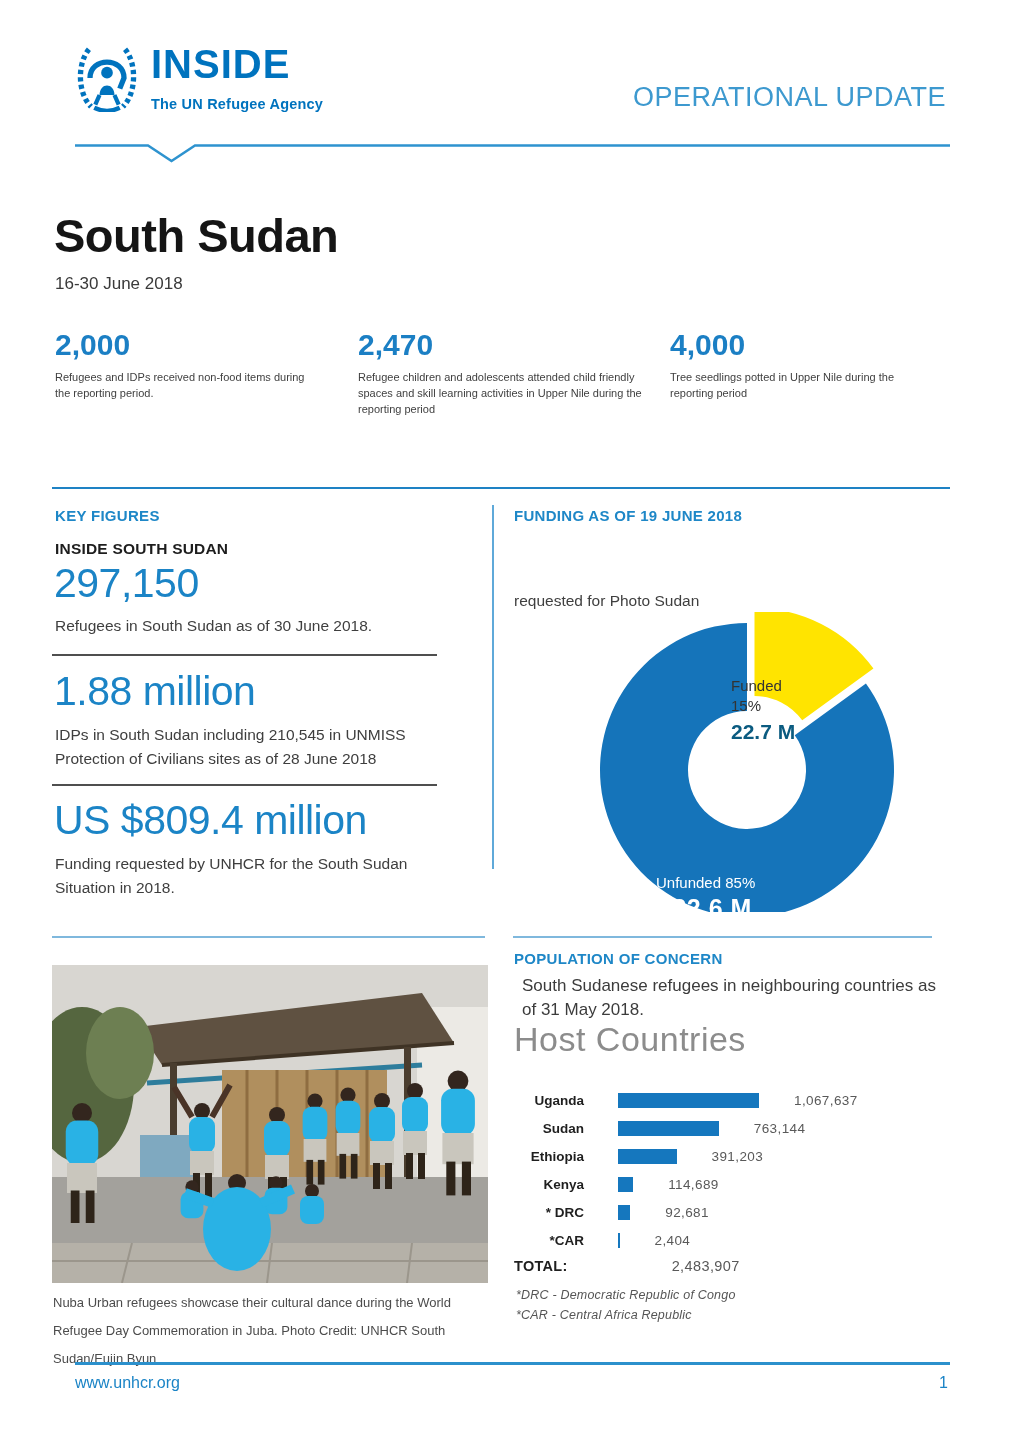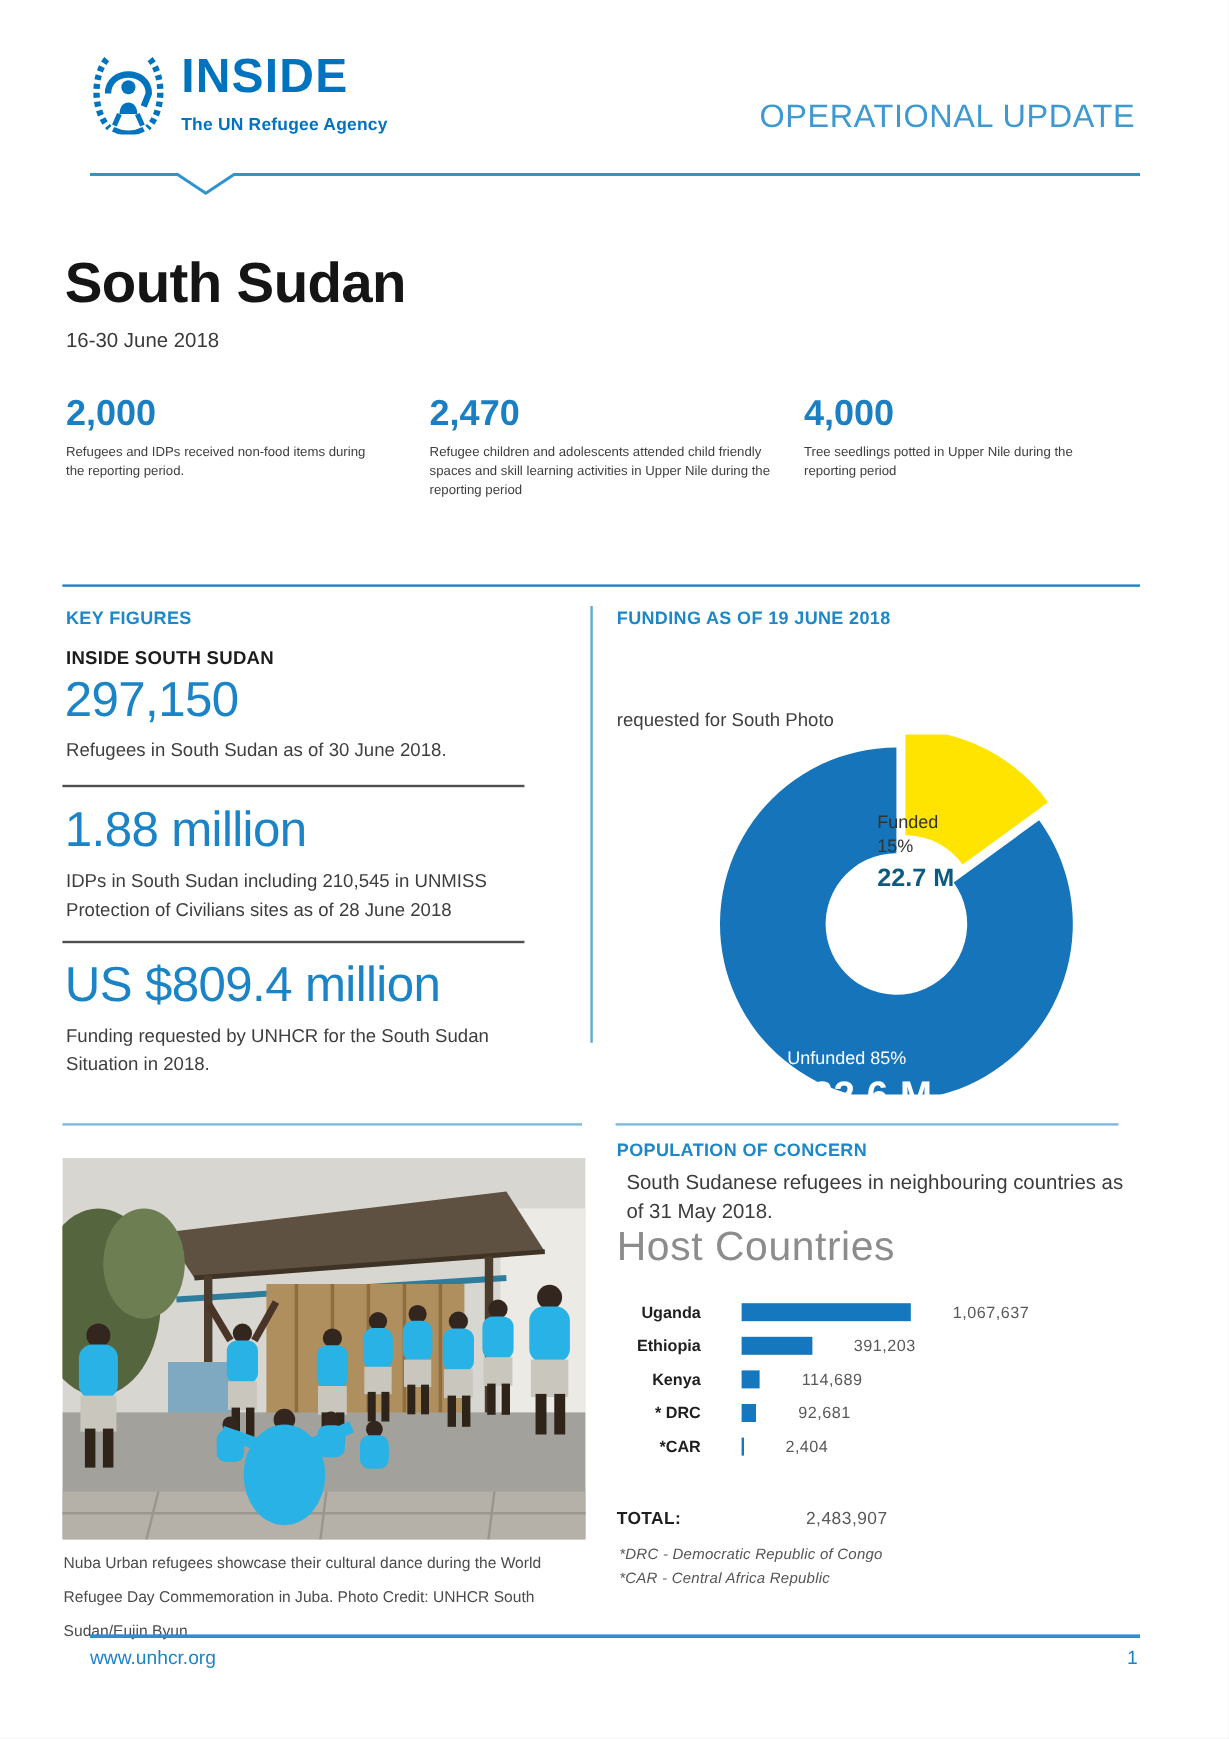--- a/index.html
+++ b/index.html
@@ -49,28 +49,28 @@
 
   
   #fund-label{left:514px;top:507px;}
   #fund-amount{left:512px;top:528px;font-size:44px;font-weight:500;color:#2389cb;letter-spacing:-0.5px;}
   #fund-sub{left:514px;top:592px;font-size:15.5px;color:#3f3f3f;}
   #donut-box{left:582px;top:612px;width:330px;height:300px;}
   #donut-box .lbl{position:absolute;margin-top:48px;}
   #funded-label{left:149px;top:16px;font-size:15px;color:#333;line-height:1.35;font-weight:500;}
   #funded-amount{left:149px;top:60px;font-size:21px;font-weight:bold;color:#0b5b80;}
   #unfunded-label{left:74px;top:214px;font-size:15px;color:#ffffff;}
-  #unfunded-amount{left:76px;top:234px;font-size:32px;font-weight:bold;color:#ffffff;letter-spacing:.5px;text-align:right;}
+  #unfunded-amount{left:76px;top:234px;font-size:25px;font-weight:bold;color:#ffffff;letter-spacing:.5px;text-align:right;}
 
   
   #poc-label{left:514px;top:950px;}
   #poc-desc{left:522px;top:974px;width:430px;font-size:17px;line-height:1.4;color:#3c3c3c;}
   #poc-title{left:514px;top:1020px;font-size:34px;color:#8c8c8c;font-weight:400;letter-spacing:.5px;}
   #host-bars{left:514px;top:1086px;width:440px;}
-  .bar-row{display:flex;align-items:flex-start;height:28px;gap:25px;}
+  .bar-row{display:flex;align-items:center;height:28px;gap:25px;}
   .bar-label{width:70px;text-align:right;font-weight:bold;font-size:13.5px;color:#1f1f1f;padding-right:9px;flex:none;}
   .bar-fill{display:inline-block;height:15px;background:#1577BE;flex:none;}
   .bar-value{margin-left:10px;font-size:13.5px;color:#595959;letter-spacing:.4px;}
   #total-row{left:514px;top:1258px;display:flex;font-size:14.5px;}
   #total-label{font-weight:bold;color:#1f1f1f;letter-spacing:.3px;}
   #total-value{margin-left:104px;color:#595959;letter-spacing:.4px;}
   .footnote{left:516px;font-size:12.5px;font-style:italic;color:#555;letter-spacing:.2px;}
   #footnote-0{top:1288px;}
   #footnote-1{top:1308px;}
 
@@ -134,21 +134,21 @@
   <div class="abs kf-hr" id="kf-hr0"></div>
   <div class="abs kf-value" id="kf-v1">1.88 million</div>
   <div class="abs" id="kf-d1">IDPs in South Sudan including 210,545 in UNMISS Protection of Civilians sites as of 28 June 2018</div>
   <div class="abs kf-hr" id="kf-hr1"></div>
   <div class="abs kf-value" id="kf-v2">US $809.4 million</div>
   <div class="abs" id="kf-d2">Funding requested by UNHCR for the South Sudan Situation in 2018.</div>
   <div class="abs lt-hr" id="lt-hr-left"></div>
   <div class="abs lt-hr" id="lt-hr-right"></div>
 
   <div class="abs sec-label" id="fund-label">FUNDING AS OF 19 JUNE 2018</div>
-  <div class="abs" id="fund-sub">requested for South Photo</div>
+  <div class="abs" id="fund-sub">requested for Photo Sudan</div>
 
   <div class="abs" id="donut-box">
     <svg width="330" height="300" viewBox="0 0 330 300">
       <path fill="#1574BA" d="M283.92549817311726,71.59556791300645 A147,147 0 1 1 164.99999999999997,11 L164.99999999999997,99 A59,59 0 1 0 212.7320026681219,123.32067011474408 Z"></path>
       <path fill="#FFE400" transform="translate(7.5,-15)" d="M165,11 A147,147 0 0 1 283.92549817311726,71.59556791300645 L212.7320026681219,123.32067011474408 A59,59 0 0 0 165,99 Z"></path>
     </svg>
     <div class="lbl" id="funded-label">
       <div>Funded</div>
       <div>15%</div>
     </div>
@@ -158,20 +158,25 @@
   </div>
 
   <div class="abs sec-label" id="poc-label">POPULATION OF CONCERN</div>
   <div class="abs" id="poc-desc">South Sudanese refugees in neighbouring countries as of 31 May 2018.</div>
   <div class="abs" id="poc-title">Host Countries</div>
   <div class="abs" id="host-bars">
       <div class="bar-row">
         <span class="bar-label">Uganda</span>
         <span class="bar-fill" style="width: 141px; background: rgb(21, 119, 190);"></span>
         <span class="bar-value">1,067,637</span>
+      </div>
+      <div class="bar-row">
+        <span class="bar-label">Sudan</span>
+        <span class="bar-fill" style="width: 100.786px; background: rgb(21, 119, 190);"></span>
+        <span class="bar-value">763,144</span>
       </div>
       <div class="bar-row">
         <span class="bar-label">Ethiopia</span>
         <span class="bar-fill" style="width: 58.5523px; background: rgb(21, 119, 190);"></span>
         <span class="bar-value">391,203</span>
       </div>
       <div class="bar-row">
         <span class="bar-label">Kenya</span>
         <span class="bar-fill" style="width: 15.1467px; background: rgb(21, 119, 190);"></span>
         <span class="bar-value">114,689</span>

